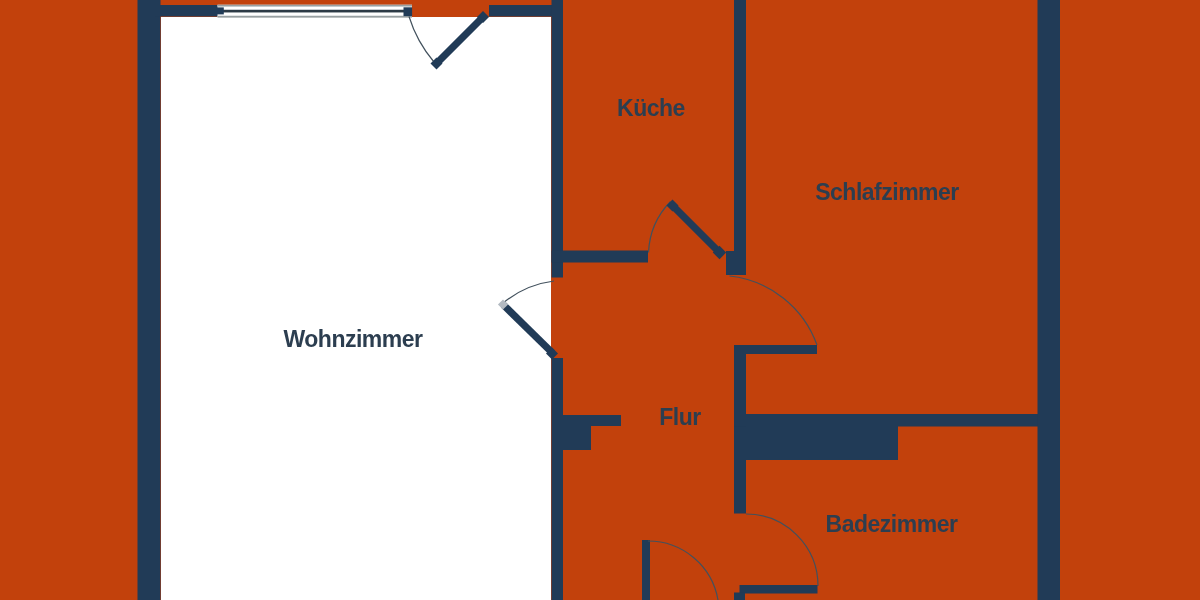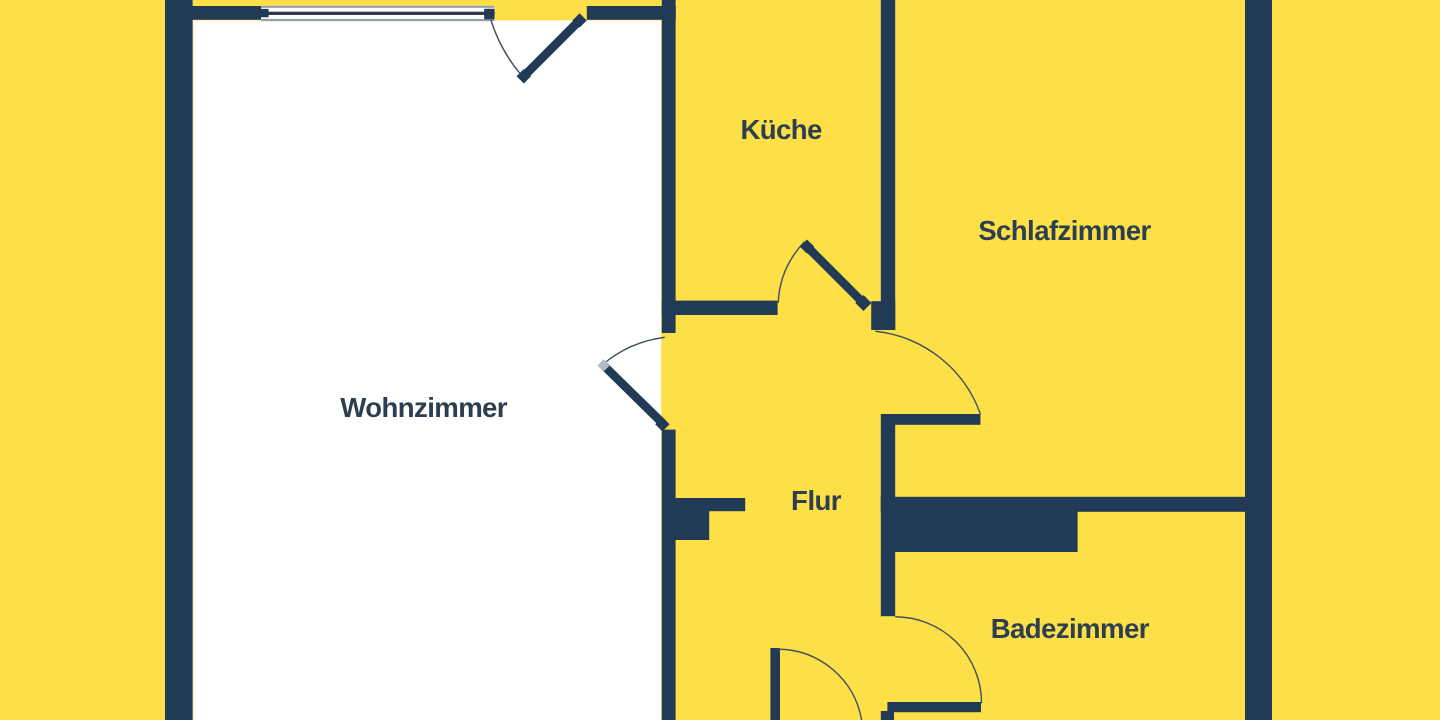--- a/index.html
+++ b/index.html
@@ -1,16 +1,16 @@
 <!DOCTYPE html>
 <html><head>
 <meta charset="utf-8">
 <style>
   html,body{margin:0;padding:0;background:#ffffff;}
-  .page{position:relative;width:1200px;height:600px;background:#fde047;overflow:hidden;}
+  .page{position:relative;width:1200px;height:600px;background:#c2410c;overflow:hidden;}
   text{font-family:"Liberation Sans",sans-serif;font-weight:bold;fill:#2c3e50;letter-spacing:-0.5px;}
 </style>
 </head>
 <body>
 <div class="page">
 <svg width="1200" height="600" viewBox="0 0 1200 600" xmlns="http://www.w3.org/2000/svg">
 
   <rect x="161" y="17" width="390" height="583" fill="#ffffff"></rect>
 
   <rect x="137.5" y="0" width="23" height="600" fill="#213b57"></rect>

